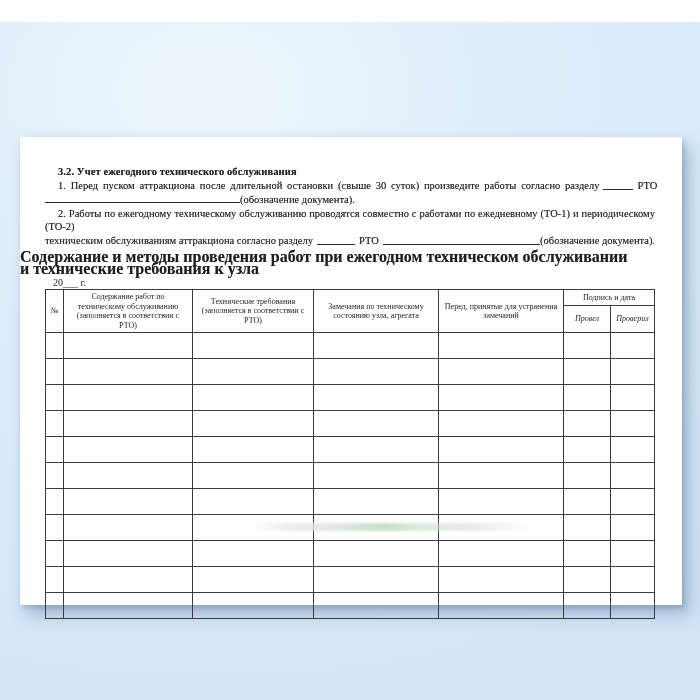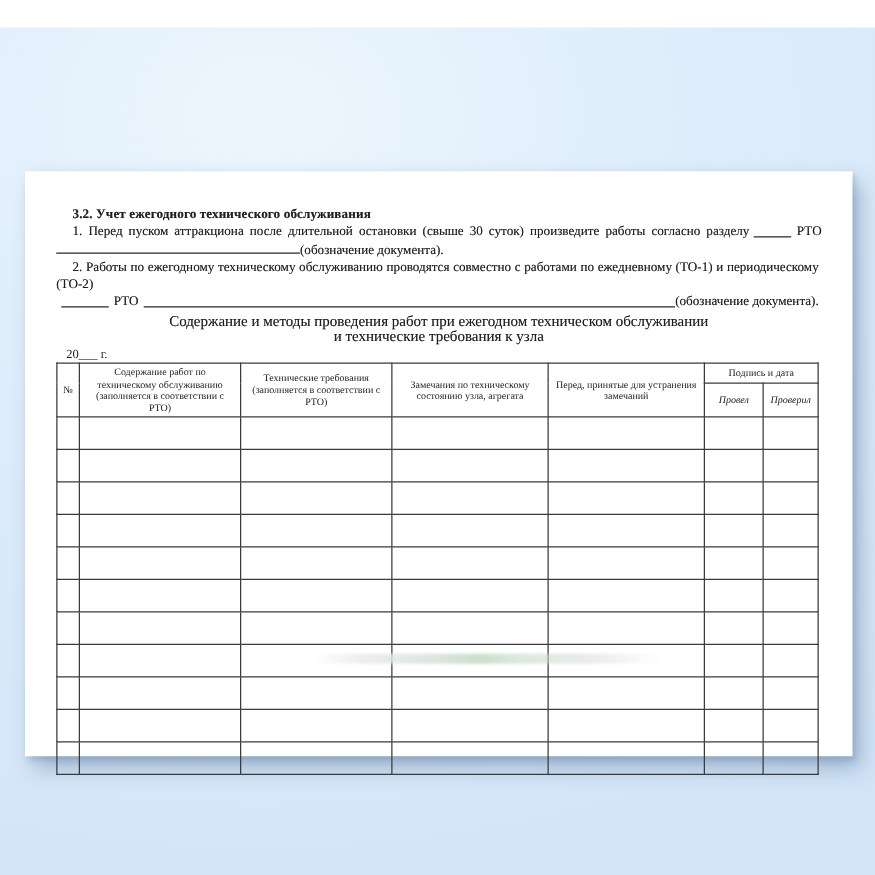--- a/index.html
+++ b/index.html
@@ -40,23 +40,23 @@
   }
   .flexline .blank{align-self:flex-end;margin-bottom:2px;}
   .grow{flex:1 1 auto;min-width:30px;}
   .w195{width:195px;}
   .w38{width:38px;}
   .sp-l{margin-left:4px;}
   .sp-r{margin-right:4px;}
   .wide-words{word-spacing:2.2px;}
   .title{
     margin-top:4px;
-    text-align:center;
-    font-weight:normal;
-    font-size:12px;
+    text-align:left;
+    font-weight:bold;
+    font-size:16px;
     line-height:11.5px;
     color:#1f1f1f;
     text-shadow:0 0 0.5px rgba(40,40,40,0.55);
   }
   .year{
     margin:3px 27px 0 33px;
     font-size:10px;
     line-height:11px;
   }
   table.maint{
@@ -111,20 +111,21 @@
         <span>РТО</span>
       </div>
 
       <div class="line">
         <span class="blank w195"></span><span>(обозначение документа).</span>
       </div>
 
       <div class="line justify indent">2.  Работы по ежегодному техническому обслуживанию проводятся совместно с работами по ежедневному (ТО-1) и периодическому (ТО-2)</div>
 
       <div class="line flexline">
+        <span>техническим обслуживаниям аттракциона согласно разделу</span>
         <span class="blank w38 sp-l"></span>
         <span class="sp-l">РТО</span>
         <span class="blank grow sp-l"></span>
         <span>(обозначение документа).</span>
       </div>
     </div>
 
     <div class="title">
       <div>Содержание и методы проведения работ при ежегодном техническом обслуживании</div>
       <div>и технические требования к узла</div>

